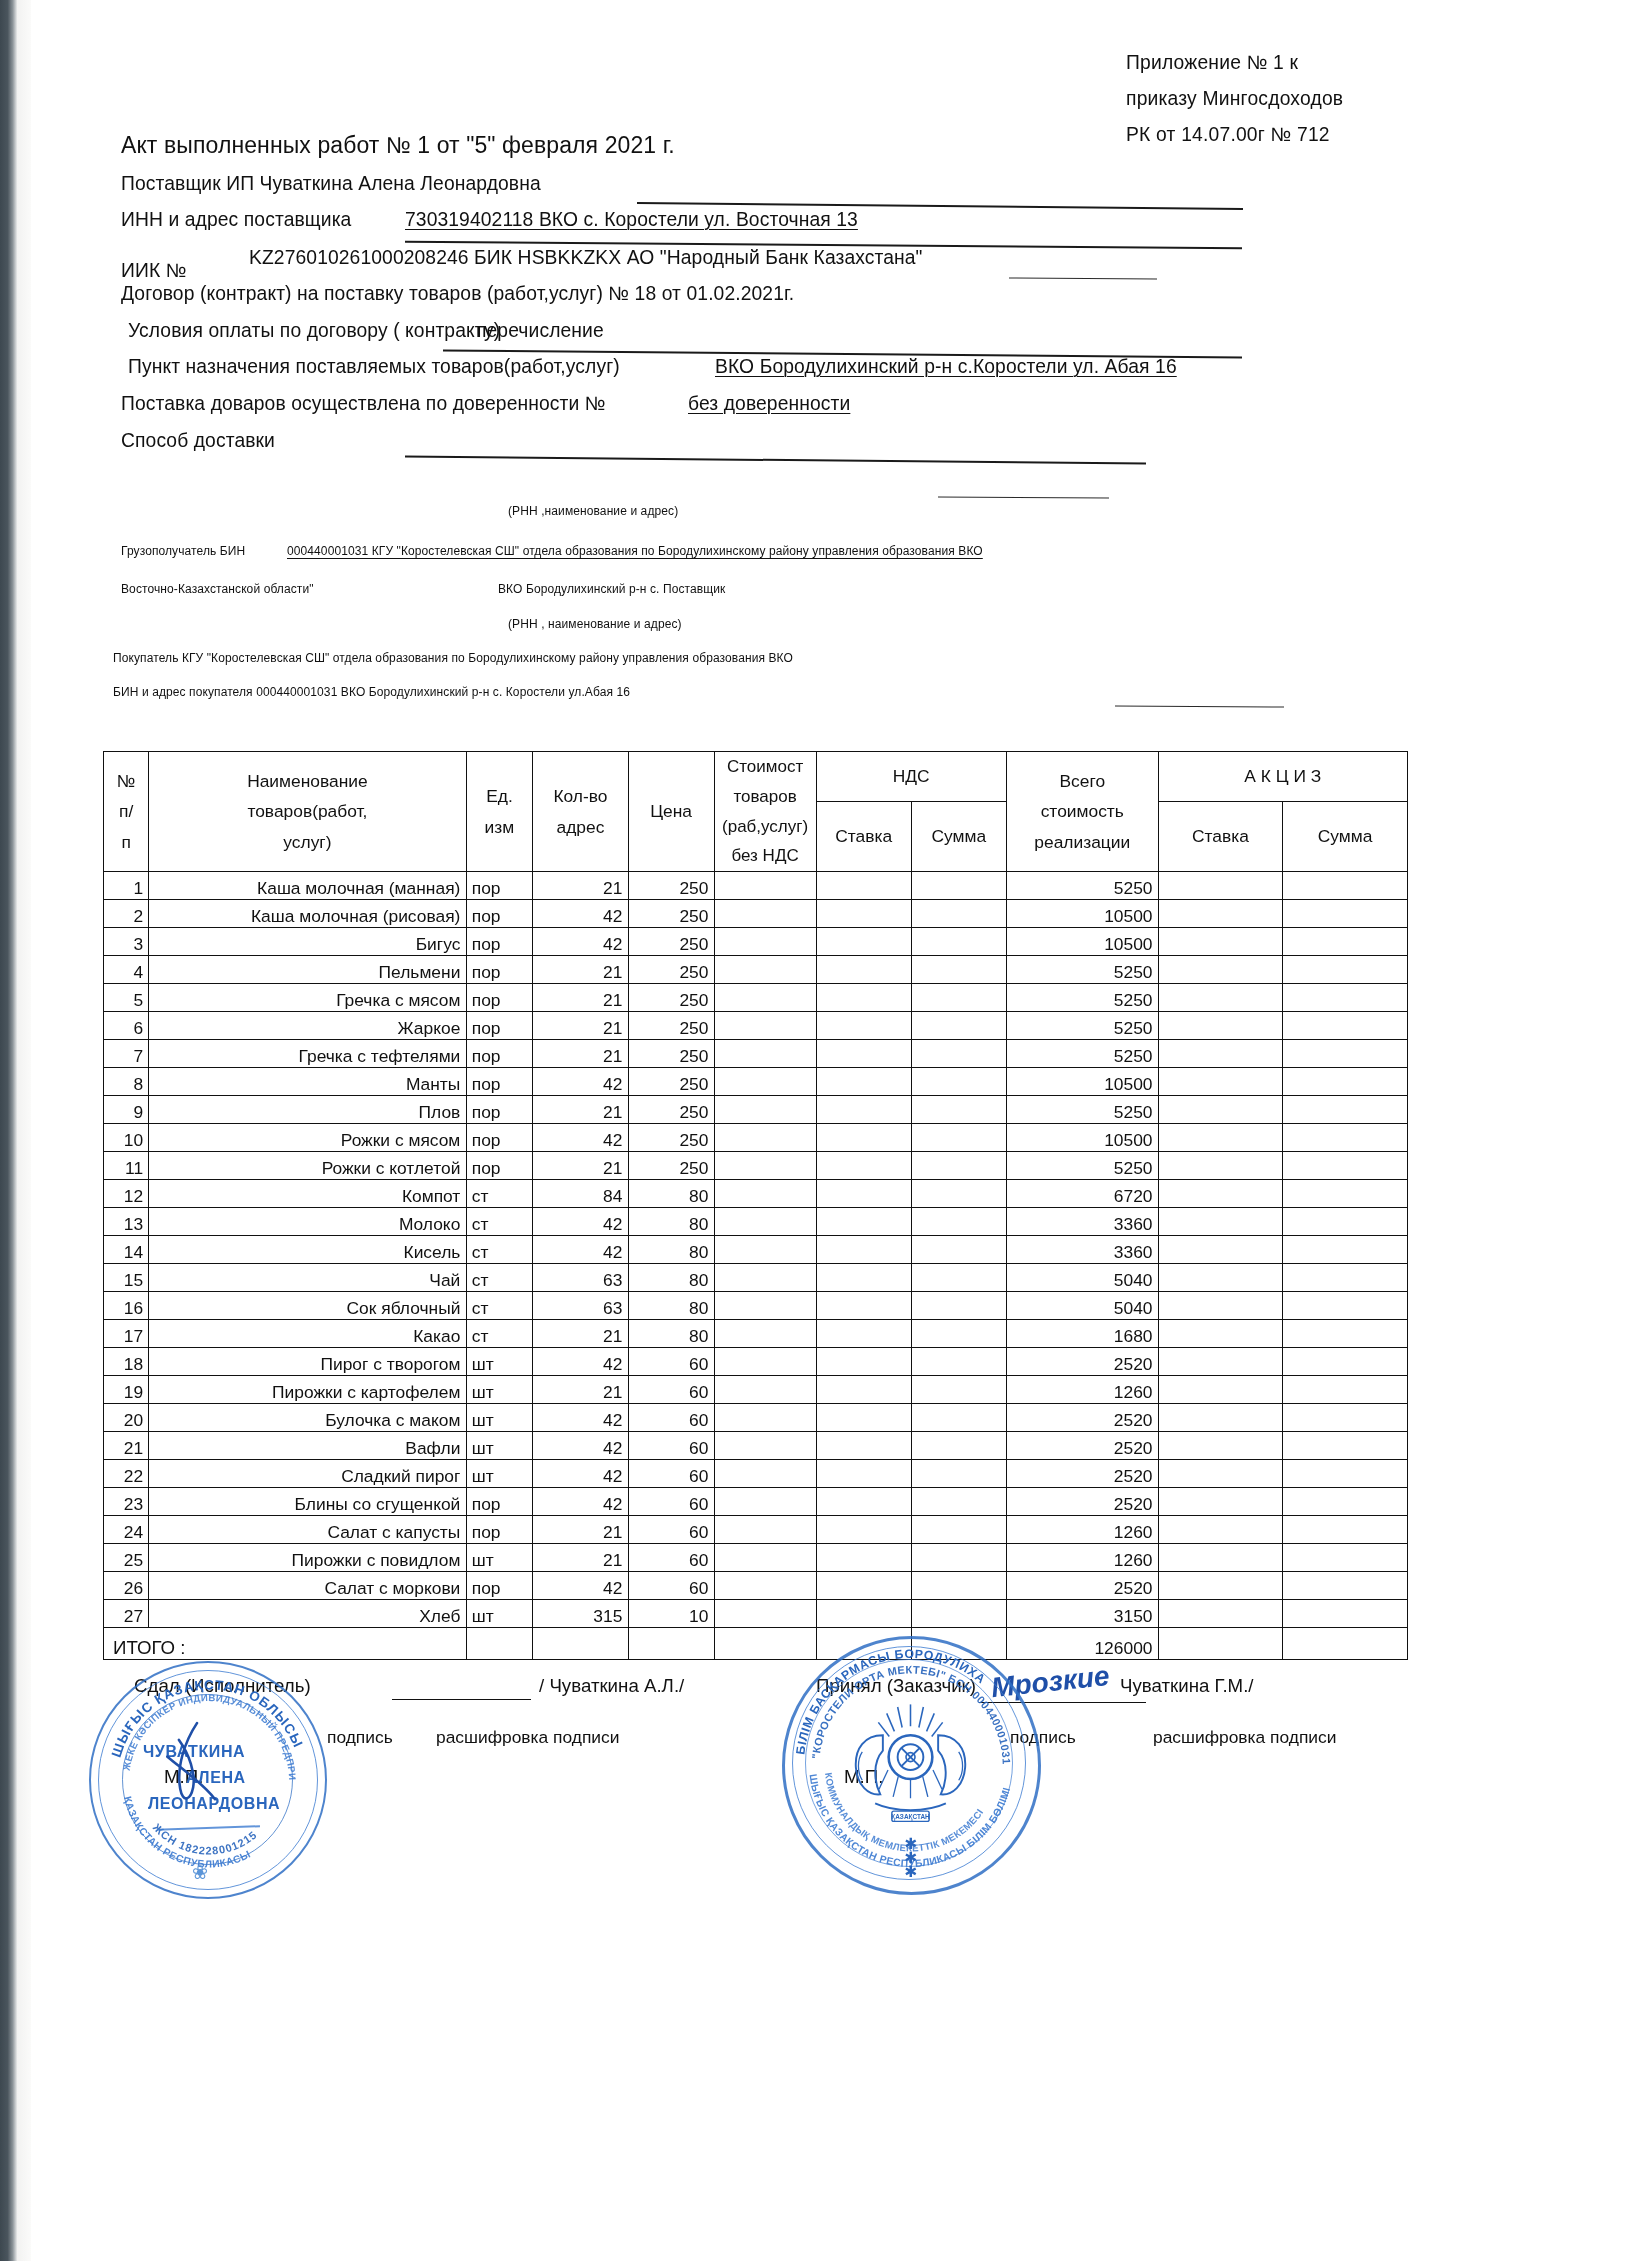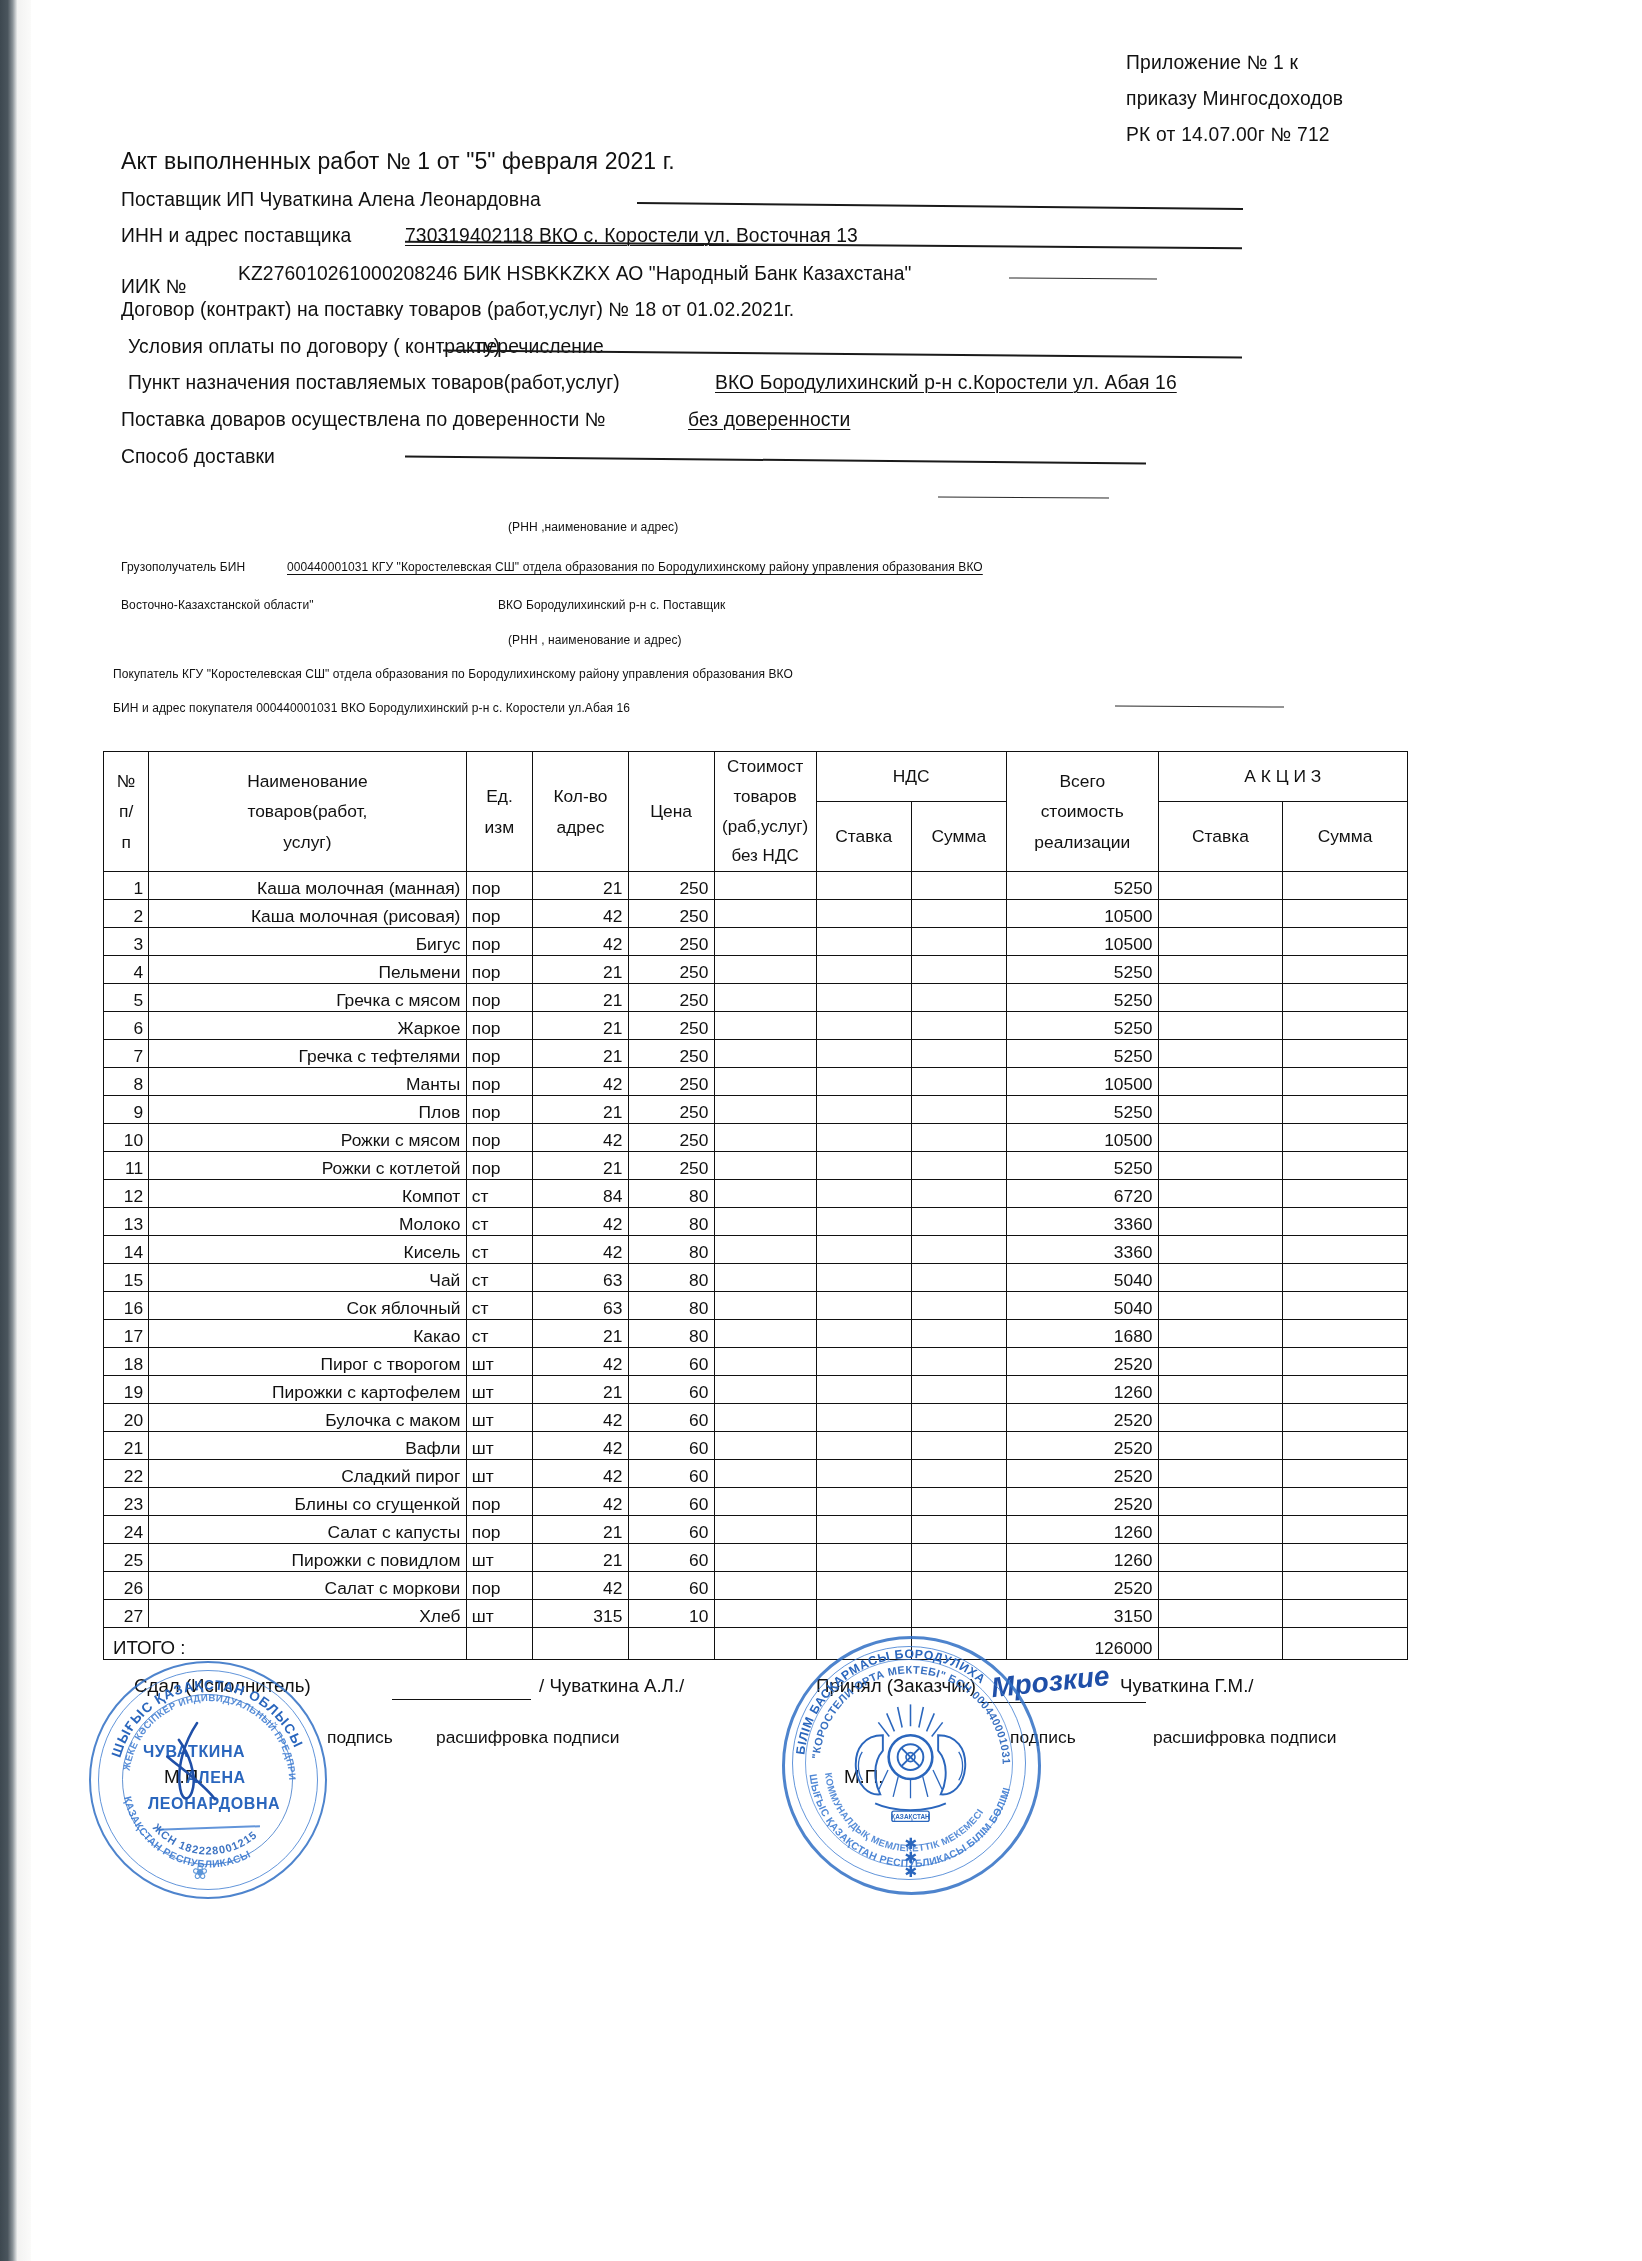--- a/index.html
+++ b/index.html
@@ -15,21 +15,21 @@
   .scan-edge{position:absolute;left:0;top:0;width:17px;height:2261px;
     background:linear-gradient(90deg,#3d4850 0%,#4a555d 45%,#8d959a 75%,#e9eaea 100%);}
   .scan-edge2{position:absolute;left:17px;top:0;width:14px;height:2261px;
     background:linear-gradient(90deg,#f2f2f1 0%,#fbfbfa 100%);}
   .page{position:absolute;left:31px;top:0;width:1612px;height:2261px;background:#fff;}
 
   
   .topright{position:absolute;left:1095px;top:45px;font-size:19.3px;line-height:36px;letter-spacing:0.2px;}
 
   
-  .hdr{position:absolute;font-size:19.3px;white-space:nowrap;letter-spacing:0.1px;margin-top:16px;}
+  .hdr{position:absolute;font-size:19.3px;white-space:nowrap;letter-spacing:0.1px;}
   .title{font-size:23px;}
   .small{font-size:12px;}
   .ul{ text-decoration:underline; text-underline-offset:3.2px; text-decoration-thickness:1.3px;}
   .rule{position:absolute;height:1.9px;background:#1a1a1a;}
   .rule.thin{height:1.3px;background:#2a2a2a;}
 
   
   table.main{position:absolute;left:72px;top:707px;border-collapse:collapse;width:1305px;
     table-layout:fixed;}
   table.main td,table.main th{
@@ -94,21 +94,21 @@
   <div class="hdr title" style="left:90px;top:132px;">Акт выполненных работ № 1 от  "5" февраля  2021 г.</div>
 
   <div class="hdr" style="left:90px;top:173px;">Поставщик ИП Чуваткина Алена Леонардовна</div>
   <div class="rule" style="left:606px;top:205px;width:606px;transform:rotate(0.55deg);"></div>
 
   <div class="hdr" style="left:90px;top:209px;">ИНН и адрес поставщика</div>
   <div class="hdr ul" style="left:374px;top:209px;">730319402118 ВКО с. Коростели ул. Восточная 13</div>
   <div class="rule" style="left:374px;top:244px;width:837px;transform:rotate(0.45deg);"></div>
 
   <div class="hdr" style="left:90px;top:260px;">ИИК №</div>
-  <div class="hdr" style="left:207px;top:247px;">KZ276010261000208246 БИК HSBKKZKX  АО "Народный Банк Казахстана"</div>
+  <div class="hdr" style="left:218px;top:247px;">KZ276010261000208246 БИК HSBKKZKX  АО "Народный Банк Казахстана"</div>
   <div class="rule thin" style="left:978px;top:278px;width:148px;transform:rotate(0.4deg);"></div>
 
   <div class="hdr" style="left:90px;top:283px;">Договор (контракт) на поставку товаров (работ,услуг) № 18 от 01.02.2021г.</div>
 
   <div class="hdr" style="left:97px;top:320px;">Условия оплаты по договору ( контракту)</div>
   <div class="hdr" style="left:445px;top:320px;">перечисление</div>
   <div class="rule" style="left:412px;top:353px;width:799px;transform:rotate(0.5deg);"></div>
 
   <div class="hdr" style="left:97px;top:356px;">Пункт назначения поставляемых товаров(работ,услуг)</div>
   <div class="hdr ul" style="left:684px;top:356px;">ВКО Бородулихинский р-н  с.Коростели ул. Абая 16</div>

